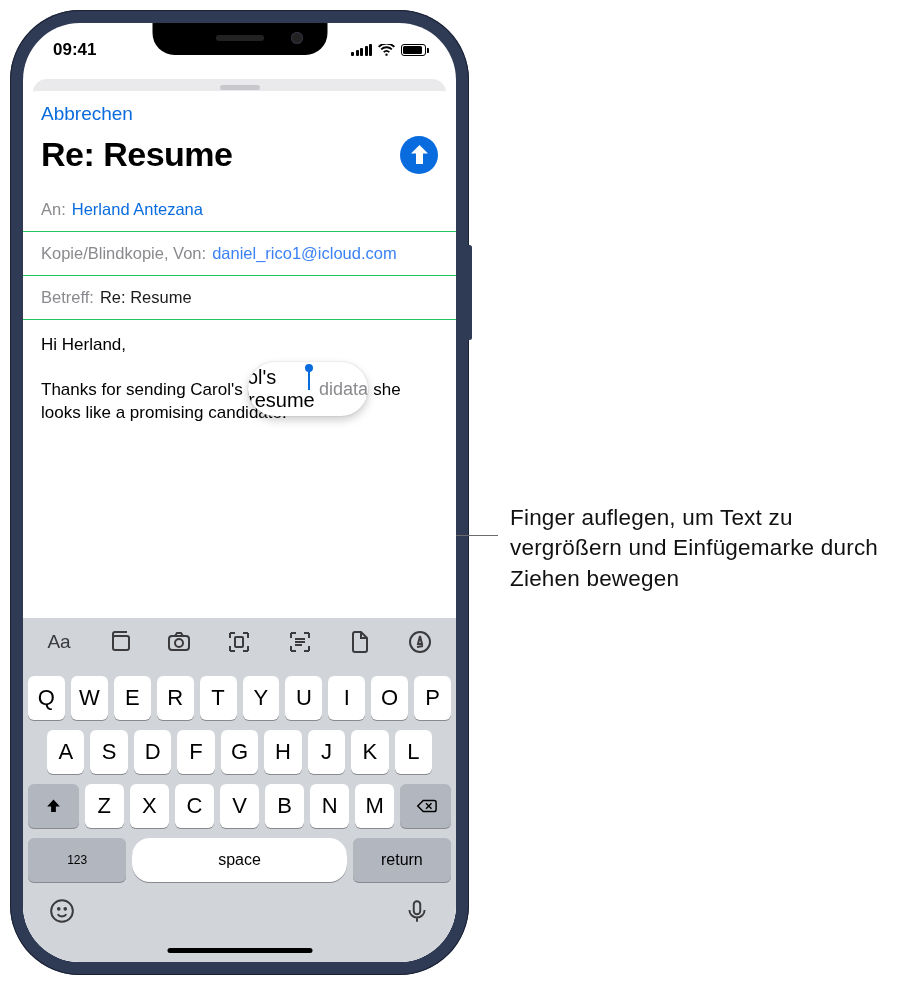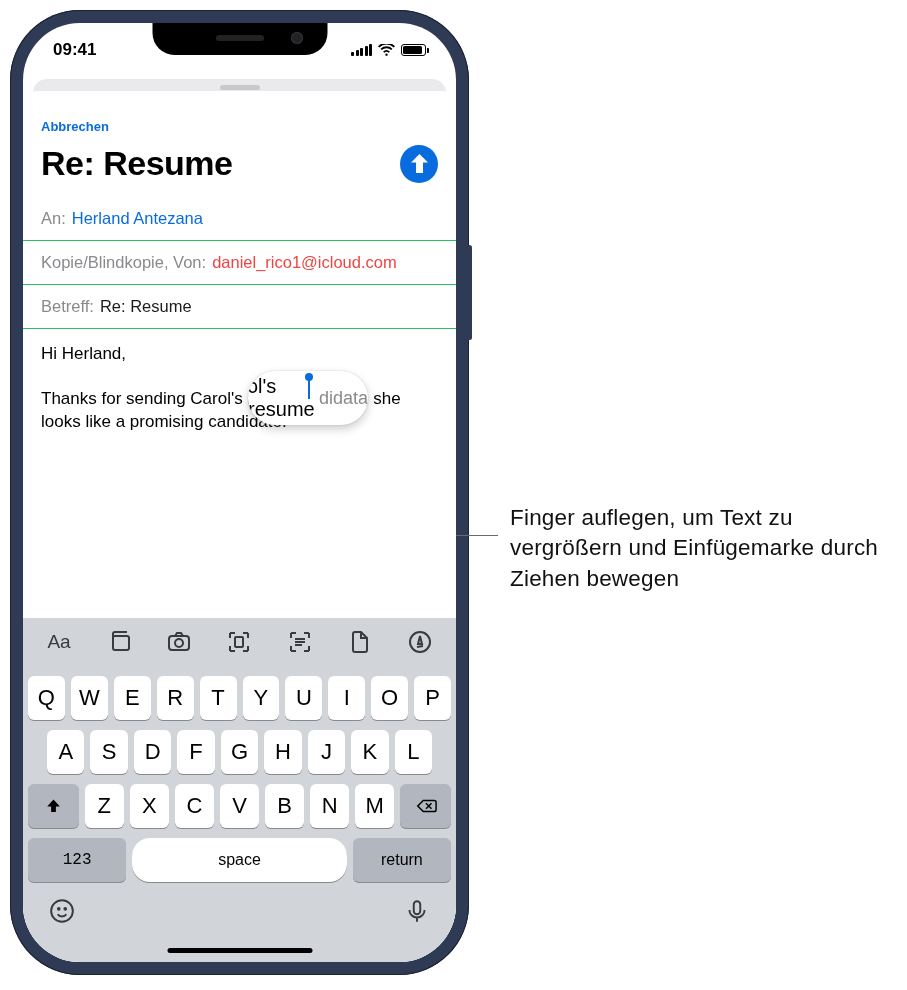--- a/index.html
+++ b/index.html
@@ -21,30 +21,30 @@
   .sig-bars span:nth-child(3){height:8px;} .sig-bars span:nth-child(4){height:10px;} .sig-bars span:nth-child(5){height:12px;}
   .wifi { width:17px; height:13px; }
   .battery { width:25px; height:12px; border:1.3px solid #000; border-radius:3px; position:relative; }
   .battery::after { content:""; position:absolute; right:-3.5px; top:3px; width:2px; height:5px; background:#000; border-radius:0 1px 1px 0; }
   .battery-fill { position:absolute; left:1px; top:1px; bottom:1px; width:19px; background:#000; border-radius:1.5px; }
 
   .sheet-indicator { position: absolute; top: 62px; left: 50%; transform: translateX(-50%); width: 40px; height: 5px; background: #c8c8cc; border-radius: 3px; z-index: 3; }
   .sheet-behind { position:absolute; top:56px; left:10px; right:10px; height:20px; background:#eaeaec; border-top-left-radius:14px; border-top-right-radius:14px; z-index:1; }
   .sheet { position:absolute; top:68px; left:0; right:0; bottom:0; background:#fff; border-top-left-radius:14px; border-top-right-radius:14px; z-index:2; display:flex; flex-direction:column; }
 
-  .cancel-row { padding: 28px 18px 0; font-size: 13px; color: #096cde; font-weight: bold; }
+  .cancel-row { padding: 12px 18px 0; font-size: 19px; color: #096cde; }
   .title-row { display:flex; align-items:center; justify-content:space-between; padding: 10px 18px 14px; }
   .title { font-size: 34px; font-weight: 700; letter-spacing: -0.5px; }
   .send-btn { width:38px; height:38px; background:#096cde; border-radius:50%; display:flex; align-items:center; justify-content:center; }
   .send-btn svg { width:17px; height:19px; fill:#fff; }
 
   .field { padding: 12px 18px; font-size: 16.5px; border-bottom: 1px solid #22c55e; display:flex; gap:6px; color:#333; }
   .field .lbl { color:#8a8a8e; }
   .field .rcpt { color:#096cde; }
-  .field .val { color:#ef4444; }
+  .field .val { color:#3b82f6; }
   .field.subject .val { color:#1c1c1e; }
 
   .body-area { flex:1; padding: 14px 18px 0; font-size:17px; color:#000; line-height:1.35; position:relative; }
   .body-p { margin-bottom: 22px; }
   .magnifier { position:absolute; left:225px; top:42px; width:120px; height:54px; border-radius:28px; background:#fff; box-shadow:0 4px 10px rgba(0,0,0,.2), 0 0 2px rgba(0,0,0,.15); display:flex; flex-direction:row; align-items:center; justify-content:center; font-size:20px; color:#000; overflow:hidden; z-index:4; line-height:1.15; }
   .mag-line2 { color:#8a8a8e; font-size:18px; }
   .mag-caret { position:absolute; top:6px; left:60px; width:2px; height:22px; background:#096cde; }
   .mag-caret::before { content:""; position:absolute; top:-4px; left:-3px; width:8px; height:8px; background:#096cde; border-radius:50%; }
   .body-caret { display:inline-block; width:2px; height:19px; background:#096cde; vertical-align:middle; margin:0 0 2px 0; position:relative; }
   .body-caret::before { content:""; position:absolute; top:-6px; left:-3px; width:8px; height:8px; background:#096cde; border-radius:50%; }
@@ -55,21 +55,21 @@
   .tool-icn svg { width:24px; height:24px; stroke:#3b3b3d; fill:none; stroke-width:2; }
   .aa { font-size:19px; font-weight:500; color:#3b3b3d; }
 
   .krow { display:flex; justify-content:center; gap:6px; padding:0 5px; margin-top:10px; }
   .krow.r2 { padding:0 24px; }
   .key { flex:1; min-width:0; height:44px; background:#fff; border-radius:6px; box-shadow:0 1px 0 #898a8d; display:flex; align-items:center; justify-content:center; font-size:22px; color:#000; }
   .key.special { background:#b2b6be; }
   .key.wide { flex:1.3; }
   .key.space { flex:4.8; font-size:16px;border-radius:18px; }
   .key.ret { flex:2.2; font-size:16px; }
-  .key.num { flex:2.2; font-size:16px;font-family:Liberation Mono, monospace; }
+  .key.num { flex:2.2; font-size:12px; }
   .krow.bottom { margin-bottom:6px; }
   .kbd-foot { display:flex; justify-content:space-between; padding:10px 26px 0; color:#3b3b3d; }
   .kbd-foot svg { width:26px; height:26px; fill:none; stroke:#3b3b3d; stroke-width:1.8; }
 
   .callout-line { position:absolute; height:1px; background:#6a6a6e; }
   .callout-dot { position:absolute; width:8px; height:8px; background:#6a6a6e; border-radius:50%; transform:translate(-50%,-50%); }
   .callout-text { position:absolute; font-size:22.5px; color:#111; line-height:1.35; letter-spacing:0.2px; }
 </style>
 </head>
 <body>

